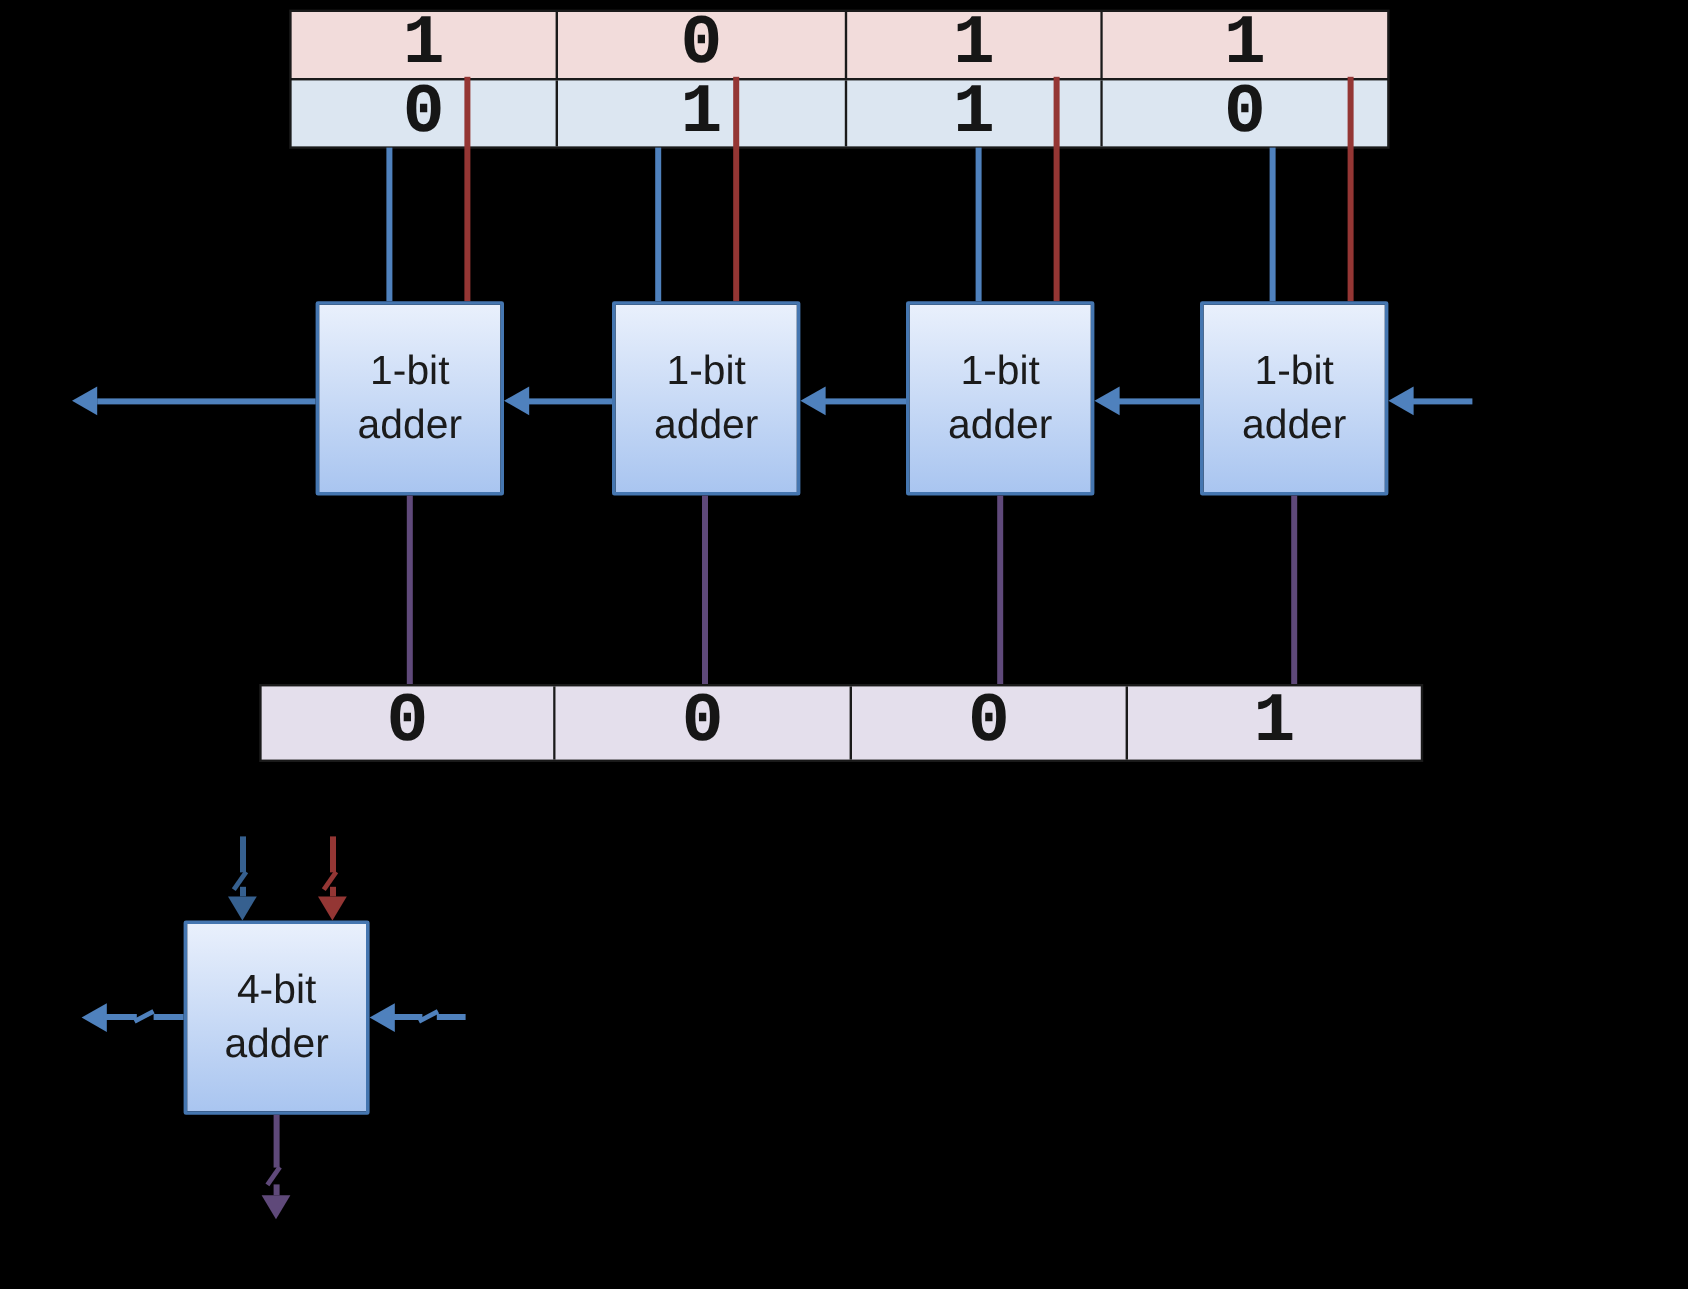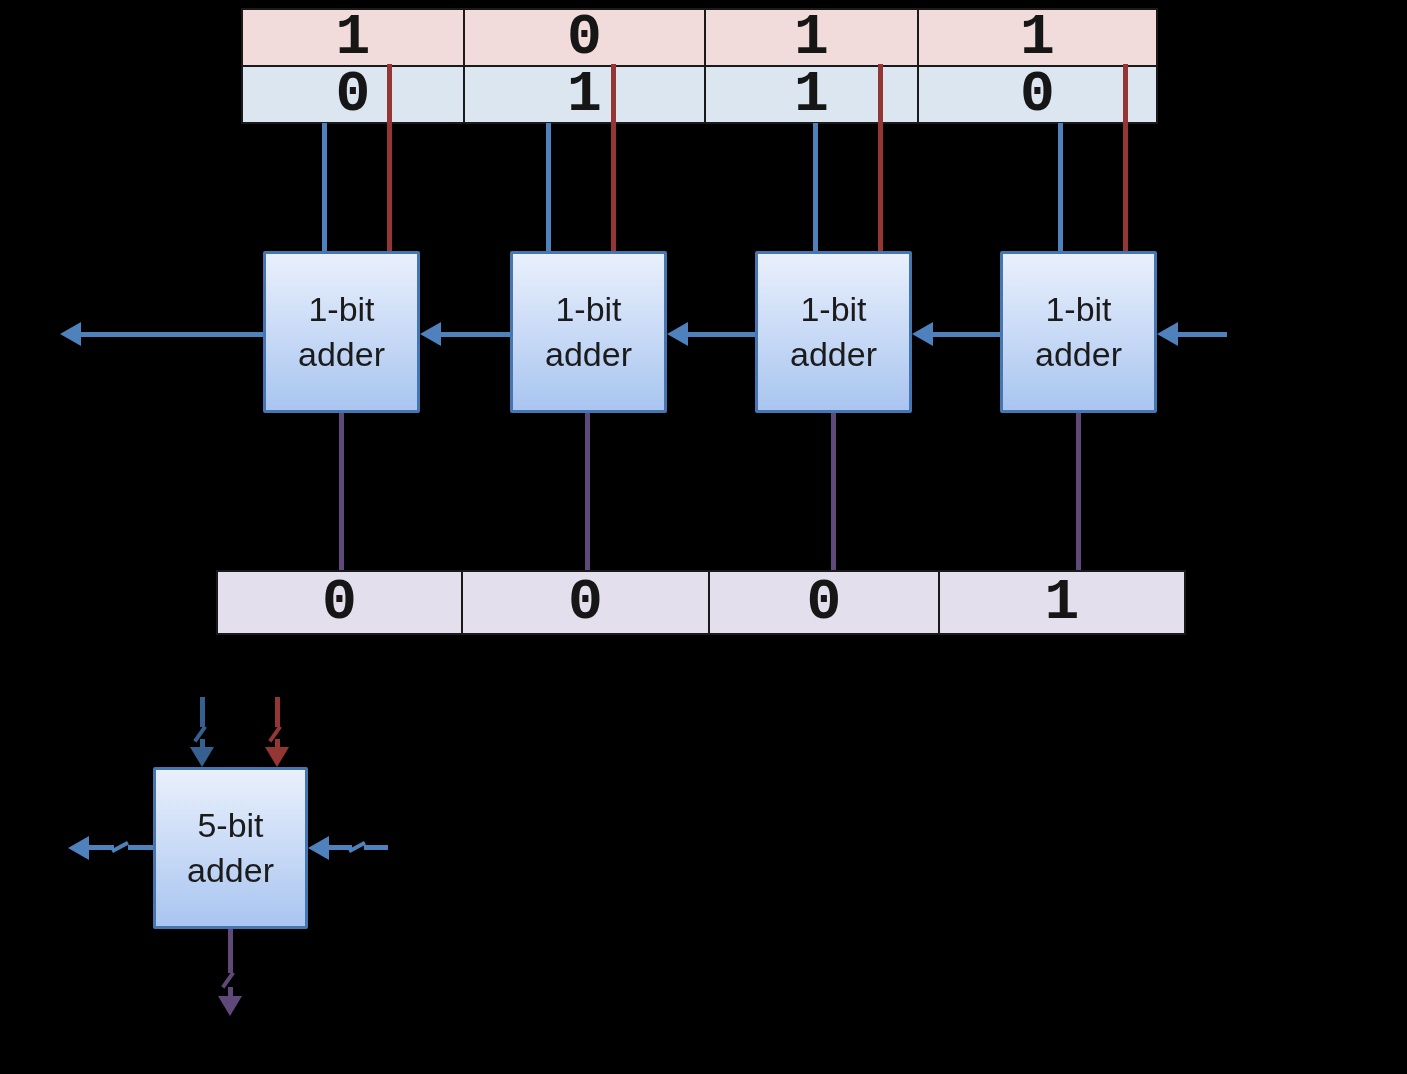--- a/index.html
+++ b/index.html
@@ -174,21 +174,21 @@
     <div class="bit-row row-s">
       <div class="cell">0</div>
       <div class="cell">0</div>
       <div class="cell">0</div>
       <div class="cell">1</div>
     </div>
   </div>
 
   <div class="adder" style="left:153px;top:767px;width:155px;height:162px;">
     <div class="adder-label">
-      <div>5-bit</div>
+      <div>4-bit</div>
       <div>adder</div>
     </div>
   </div>
 
   <div class="vwire w-navy" style="left:200px;top:697px;height:30px;"></div>
   <div class="tick on-v t-navy" style="left:198px;top:725px;"></div>
   <div class="vwire w-navy" style="left:200px;top:739px;height:8px;"></div>
   <div class="head-down" style="left:190px;top:747px;"></div>
 
   <div class="vwire w-red" style="left:275px;top:697px;height:30px;"></div>

